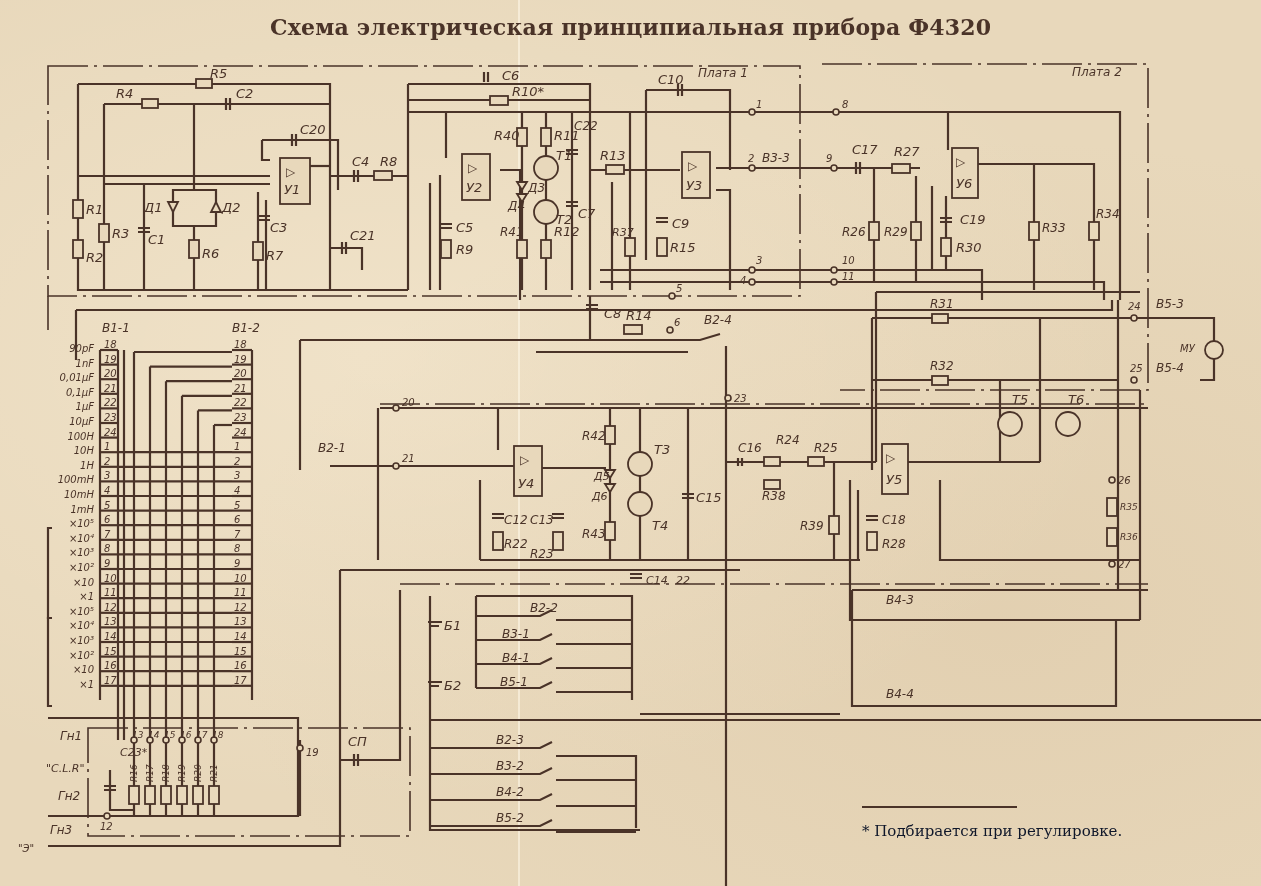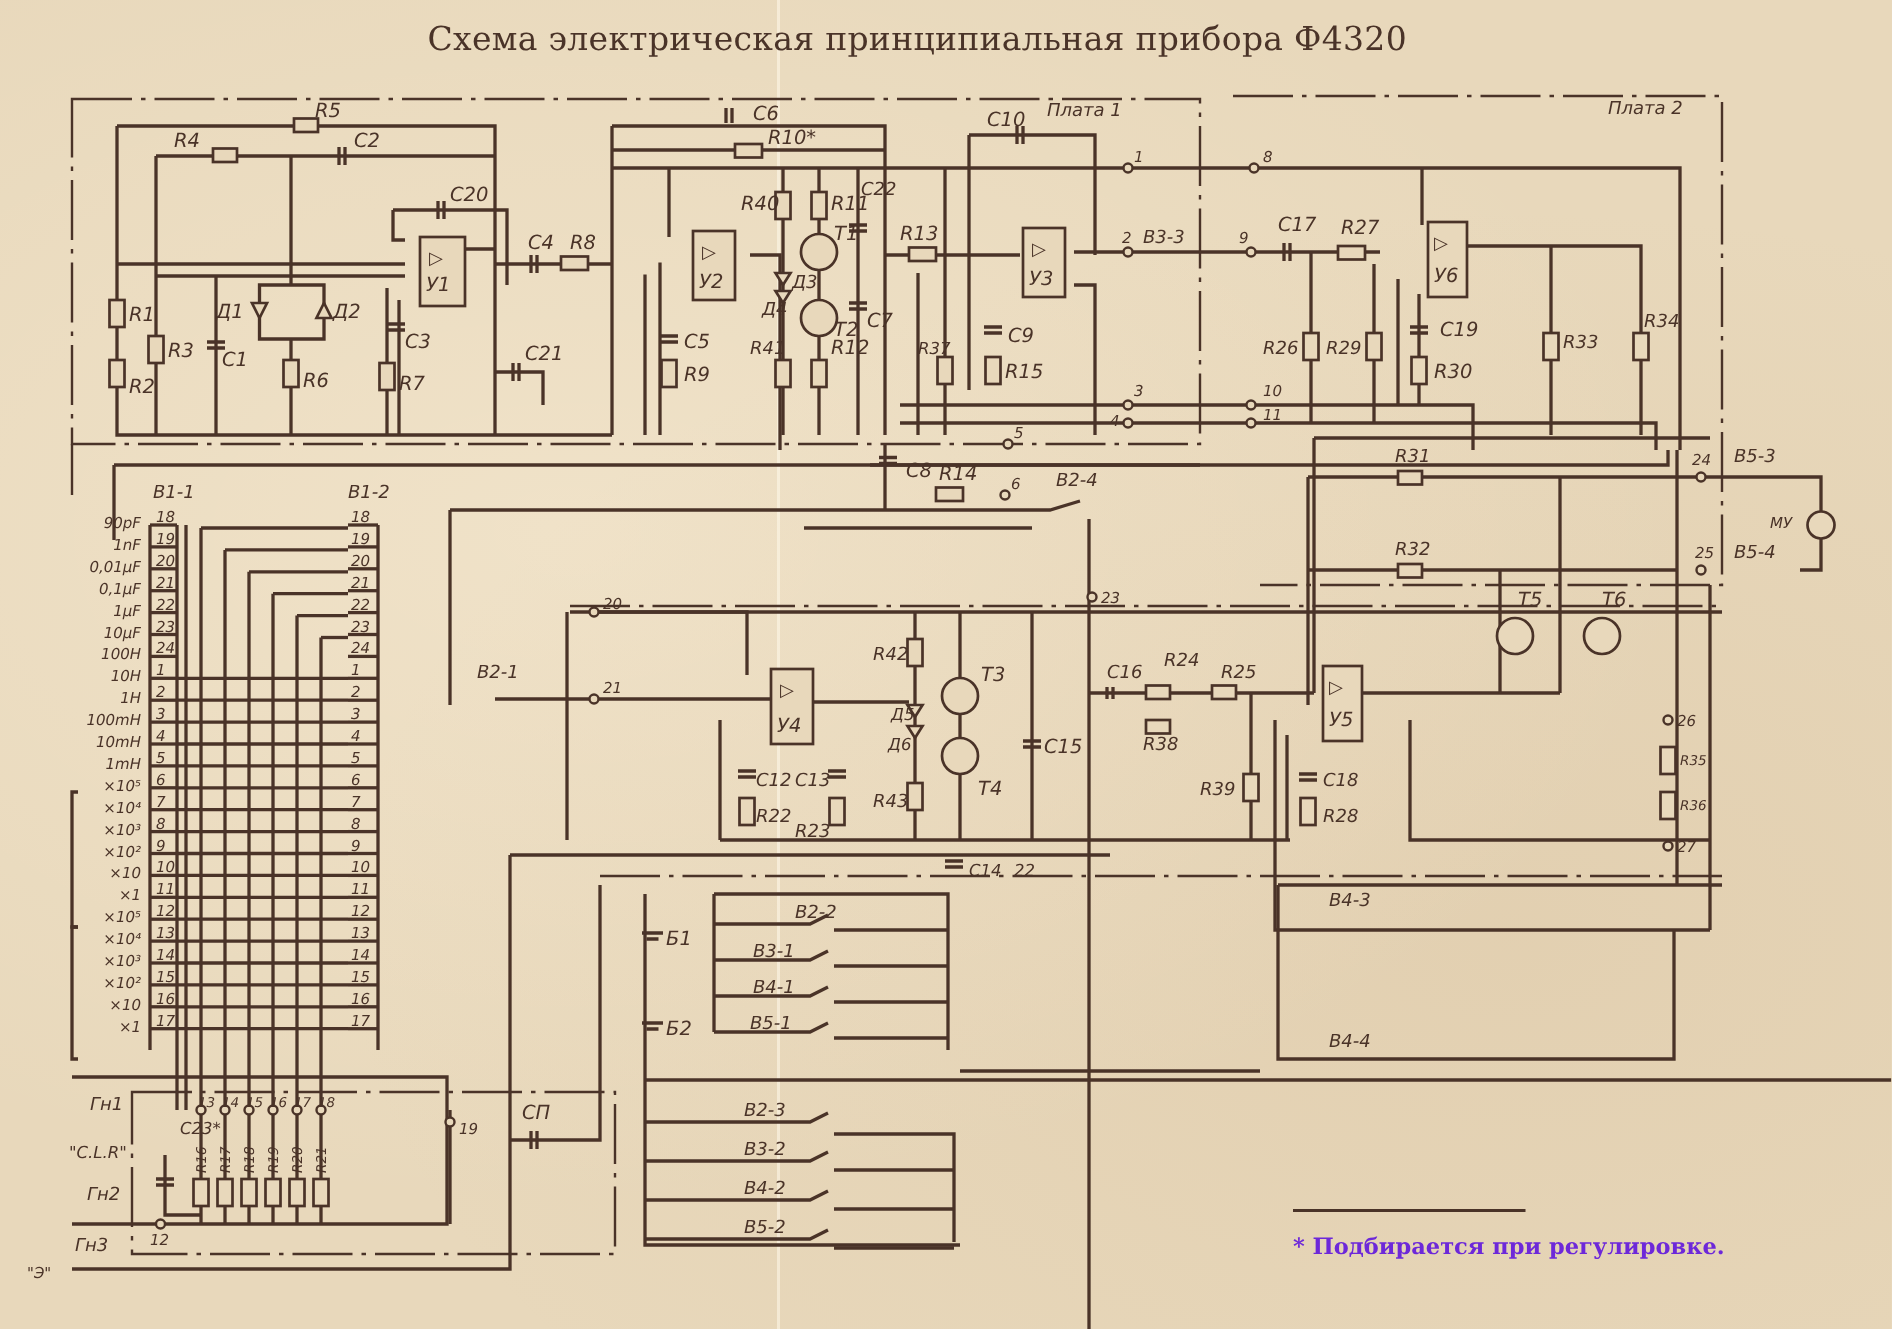--- a/index.html
+++ b/index.html
@@ -11,27 +11,27 @@
   }
   .paper {
     position: absolute; inset: 0;
     background:
       radial-gradient(ellipse at 30% 40%, rgba(255,245,225,0.35), rgba(0,0,0,0) 60%),
       radial-gradient(ellipse at 80% 70%, rgba(200,170,130,0.18), rgba(0,0,0,0) 55%),
       #e8d8bb;
   }
   .fold { position: absolute; top: 0; bottom: 0; left: 518px; width: 2px; background: rgba(255,250,235,0.55); }
   .title {
-    position: absolute; left: 285px; top: 14px;
-    font-size: 22px; font-weight: normal; color: #4a3328;
+    position: absolute; left: 270px; top: 14px;
+    font-size: 22px; font-weight: bold; color: #4a3328;
     letter-spacing: 0.2px; white-space: nowrap;
   }
   .footnote {
     position: absolute; left: 862px; top: 822px;
-    font-size: 15px; font-weight: bold; color: #6d28d9; white-space: nowrap;
+    font-size: 15px; font-weight: normal; color: #0f172a; white-space: nowrap;
   }
   .footnote-rule { position: absolute; left: 862px; top: 806px; width: 155px; height: 2px; background: #4a3328; }
   svg#schematic { position: absolute; left: 0; top: 0; }
   svg text { font-family: "DejaVu Sans", sans-serif; font-style: italic; fill: #4a3328; }
   .w { stroke: #4a3328; stroke-width: 2.2; fill: none; }
   .b { stroke: #4a3328; stroke-width: 1.6; fill: none; stroke-dasharray: 40 6 3 6; }
   .cmp { stroke: #4a3328; stroke-width: 1.8; fill: #e8d8bb; }
   .term { stroke: #4a3328; stroke-width: 1.6; fill: #e8d8bb; }
 </style>
 </head>

